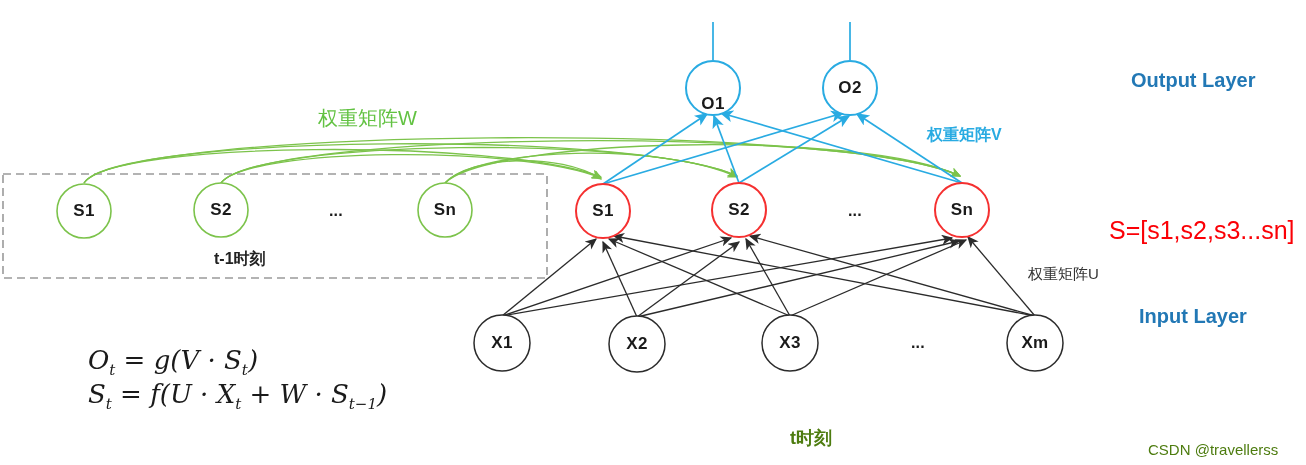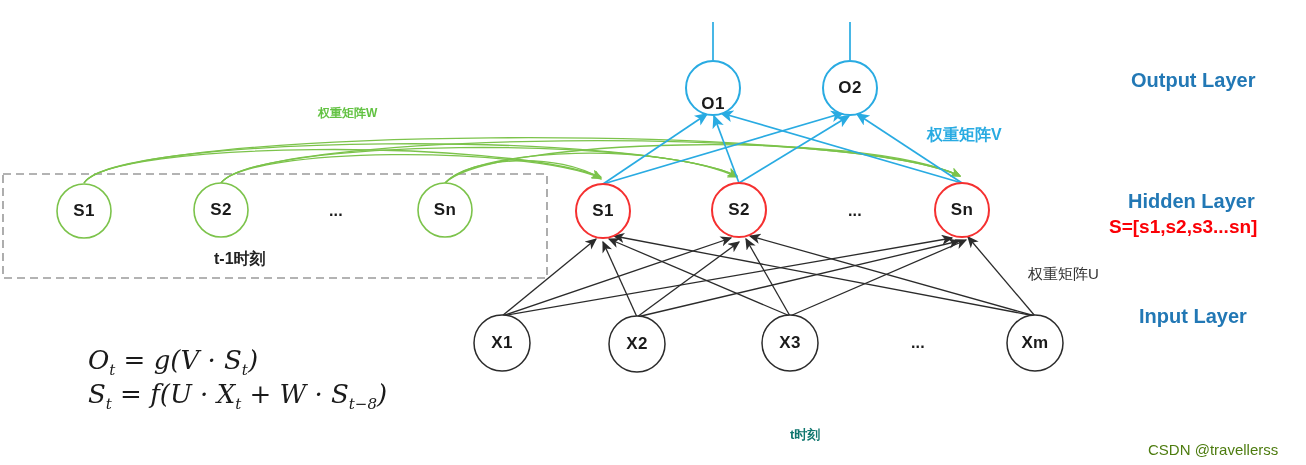--- a/index.html
+++ b/index.html
@@ -10,31 +10,31 @@
     font-family:"Liberation Sans","DejaVu Sans",sans-serif;
     overflow:hidden;
   }
   svg.geom{position:absolute;left:0;top:0;}
   .lbl{position:absolute;white-space:nowrap;}
   .node-label{
     position:absolute;transform:translate(-50%,-50%);
     font-weight:bold;font-size:17px;color:#1a1a1a;letter-spacing:.3px;
   }
   .dots{font-size:16px;font-weight:bold;color:#1a1a1a;}
-  .weight-w{left:318px;top:105px;font-size:12px;font-weight:700;color:var(--green-text);}
+  .weight-w{left:318px;top:105px;font-size:20px;font-weight:400;color:var(--green-text);}
   .weight-v{left:927px;top:125px;font-size:16px;font-weight:600;color:var(--blue);}
   .weight-u{left:1028px;top:265px;font-size:15px;font-weight:400;color:#333;}
   .layer-head{font-size:20px;font-weight:bold;color:var(--steel);}
   .out-head{left:1131px;top:69px;}
   .hid-head{left:1128px;top:190px;}
-  .hid-vec{left:1109px;top:216px;font-size:19px;font-weight:bold;color:var(--red-text);}
+  .hid-vec{left:1109px;top:216px;font-size:25px;font-weight:normal;color:var(--red-text);}
   .in-head{left:1139px;top:305px;}
   .in-vec{left:1098px;top:337px;font-size:19px;font-weight:bold;color:#111;}
   .tm1{left:214px;top:249px;font-size:16px;font-weight:600;color:#222;}
-  .tnow{left:790px;top:426px;font-size:13px;font-weight:600;color:#0f766e;}
+  .tnow{left:790px;top:426px;font-size:18px;font-weight:600;color:#4d7c0f;}
   .watermark{left:1148px;top:441px;font-size:15px;color:#4d7c0f;}
   .formula{
     position:absolute;left:88px;
     font-family:"DejaVu Serif","Liberation Serif",serif;
     font-style:italic;font-size:26px;color:#1a1a1a;
   }
   .formula .sb{font-size:15px;vertical-align:-6px;}
   .f1{top:345px;}
   .f2{top:379px;}
 </style>
@@ -141,24 +141,23 @@
   <div class="node-label" style="left:637px;top:344px">X2</div>
   <div class="node-label" style="left:790px;top:343px">X3</div>
   <div class="node-label dots" style="left:918px;top:343px">...</div>
   <div class="node-label" style="left:1035px;top:343px">Xm</div>
 
   <div class="lbl weight-w">权重矩阵W</div>
   <div class="lbl weight-v">权重矩阵V</div>
   <div class="lbl weight-u">权重矩阵U</div>
 
   <div class="lbl layer-head out-head">Output Layer</div>
-  <div class="lbl layer-head hid-head">Hidden Layer</div>
   <div class="lbl hid-vec">S=[s1,s2,s3...sn]</div>
   <div class="lbl layer-head in-head">Input Layer</div>
 
   <div class="lbl tm1">t-1时刻</div>
   <div class="lbl tnow">t时刻</div>
   <div class="lbl watermark">CSDN @travellerss</div>
 
   <div class="formula f1"><span>O</span><span class="sb">t</span><span> = g(V · S</span><span class="sb">t</span><span>)</span></div>
-  <div class="formula f2"><span>S</span><span class="sb">t</span><span> = f(U · X</span><span class="sb">t</span><span> + W · S</span><span class="sb">t−8</span><span>)</span></div>
+  <div class="formula f2"><span>S</span><span class="sb">t</span><span> = f(U · X</span><span class="sb">t</span><span> + W · S</span><span class="sb">t−1</span><span>)</span></div>
 
 </div>
 
 </body></html>

